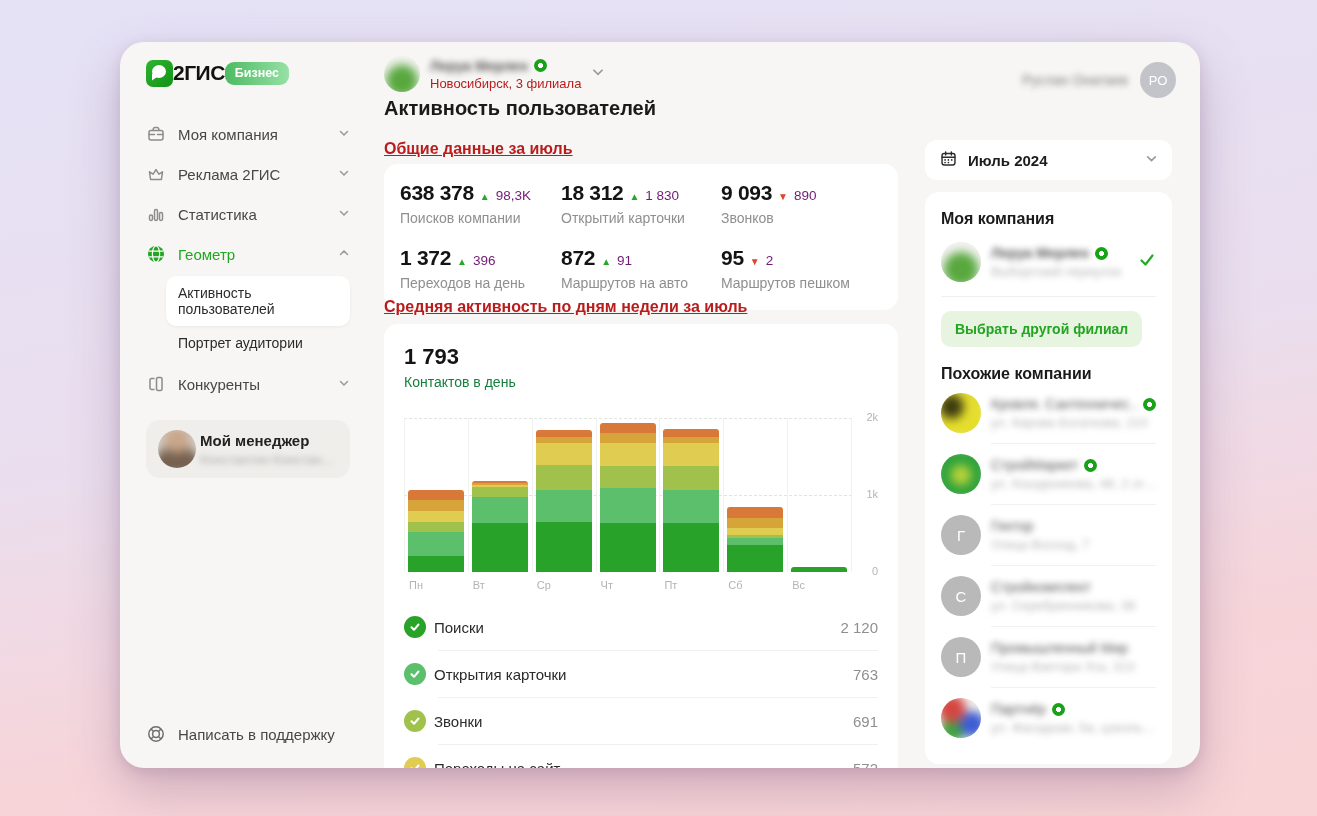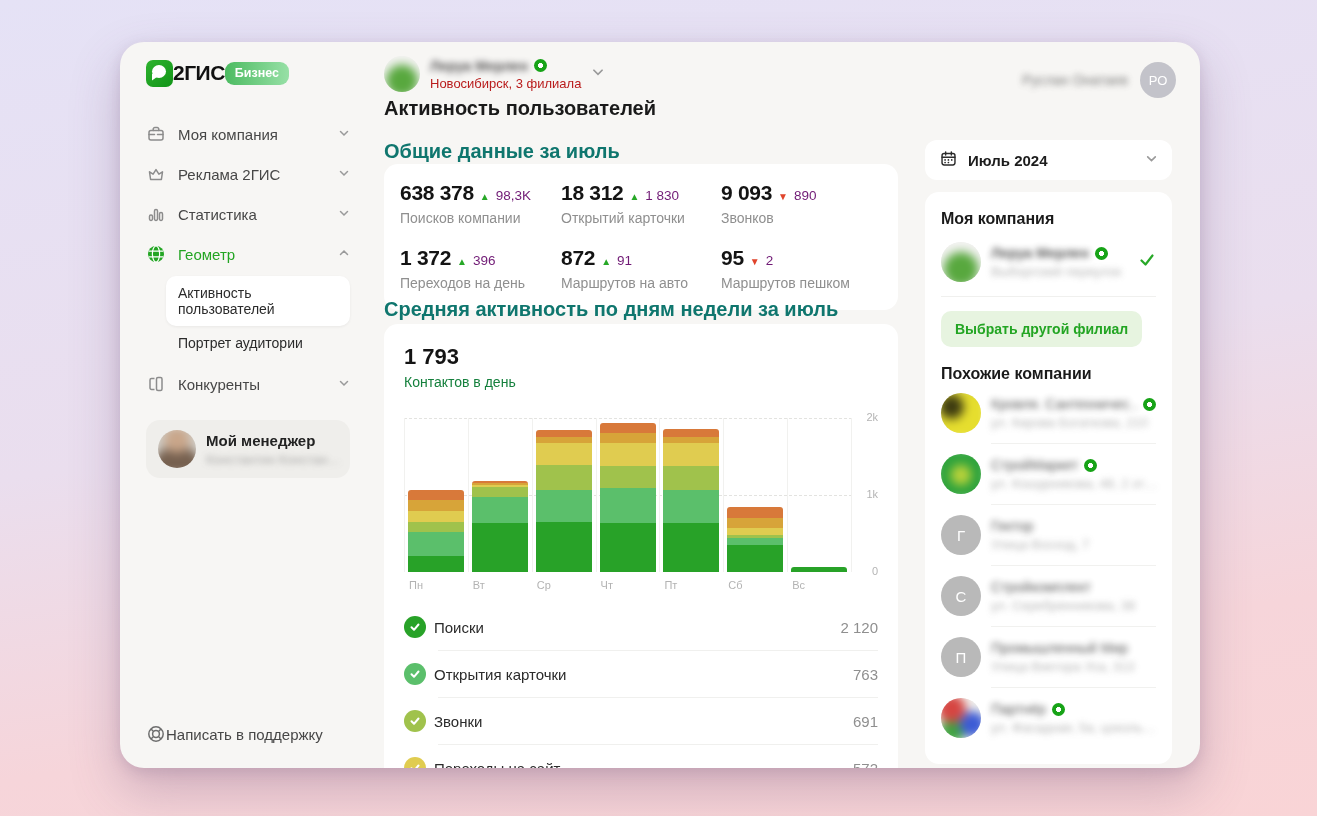--- a/index.html
+++ b/index.html
@@ -24,41 +24,41 @@
   .logo-badge { font-size:12.5px; font-weight:700; color:#fff; padding:4px 10px 5px; border-radius:9px; background:linear-gradient(90deg,#4CBB61,#97E0A6); }
   .nav { margin-top:26px; }
   .nav-item { display:flex; align-items:center; gap:12px; padding:10px 0; cursor:pointer; }
   .nav-item .lbl { flex:1; font-size:15px; color:#474747; }
   .nav-item.green .lbl { color:#23A523; }
   .nav-icon { width:20px; height:20px; flex-shrink:0; display:flex; align-items:center; justify-content:center; }
   .chev { flex-shrink:0; }
   .submenu { margin:2px 0 4px; }
   .submenu-item { font-size:14px; color:#2B2B2B; padding:9px 12px; margin-left:20px; border-radius:10px; cursor:pointer; }
   .submenu-item.active { background:#fff; box-shadow:0 1px 3px rgba(0,0,0,.06); font-weight:400; width:fit-content; }
-  .manager-card { margin-top:16px; background:#EFEEEB; border-radius:14px; padding:10px 12px; display:flex; gap:10px; align-items:center; cursor:pointer; }
+  .manager-card { margin-top:16px; background:#EFEEEB; border-radius:14px; padding:10px 12px; display:flex; gap:4px; align-items:center; cursor:pointer; }
   .manager-title { font-size:15px; font-weight:700; color:#222; }
   .manager-sub { font-size:13px; color:#8F8F8F; margin-top:3px; }
-  .support-row { position:absolute; left:26px; bottom:24px; display:flex; align-items:center; cursor:pointer; }
+  .support-row { position:absolute; left:26px; bottom:24px; display:flex; gap:12px; align-items:center; cursor:pointer; }
   .support-row .lbl { font-size:15px; color:#474747; }
   
   .avatar { border-radius:50%; position:relative; overflow:hidden; flex-shrink:0; background:#F1F1EF; }
   .avatar.blob::before { content:""; position:absolute; inset:-6px; filter:blur(5px); background:var(--blob); }
   .avatar.letter { background:#B9B9B9; display:flex; align-items:center; justify-content:center; color:#fff; font-size:15px; overflow:visible; }
   .blurred { filter:blur(3.2px); opacity:.75; user-select:none; white-space:nowrap; }
   .blurred.soft { filter:blur(3px); }
   .vbadge { width:13px; height:13px; border-radius:50%; flex-shrink:0; display:inline-block;
     background:radial-gradient(circle,#FFF 0 2.4px,#17A317 2.5px 6.5px); margin-left:6px; }
   
   .main { position:absolute; left:264px; top:0; width:514px; height:100%; }
   .company-select { position:absolute; top:14px; left:0; display:flex; gap:10px; align-items:center; cursor:pointer; }
   .cs-name-row { display:flex; align-items:center; }
   .cs-name { font-size:14px; font-weight:700; color:#222; }
   .cs-meta { font-size:13px; color:#b91c1c; margin-top:2px; }
   .page-title { position:absolute; top:55px; font-size:20px; font-weight:700; color:#1A1A1A; }
-  .sec-heading { font-size:20px; font-weight:700; color:#0f766e; }
+  .sec-heading { font-size:16px; font-weight:700; color:#b91c1c;text-decoration:underline; }
   .stats-heading { position:absolute; top:98px; }
   .stats-card { position:absolute; top:122px; left:0; width:514px; background:#fff; border-radius:14px; padding:17px 16px 19px; display:grid; grid-template-columns:161px 160px 1fr; row-gap:20px; }
   .stat-value-row { display:flex; align-items:baseline; gap:6px; }
   .stat-value { font-size:21px; font-weight:700; color:#141414; letter-spacing:-.3px; }
   .stat-arrow { font-size:10px; }
   .stat-delta { font-size:13.5px; color:#701a75; }
   .stat-label { font-size:14px; color:#8F8F8F; margin-top:5px; }
   .chart-heading { position:absolute; top:256px; }
   .chart-card { position:absolute; top:282px; left:0; width:514px; min-height:460px; background:#fff; border-radius:14px; padding:20px 20px 0; }
   .big-value { font-size:22px; font-weight:700; color:#141414; }

